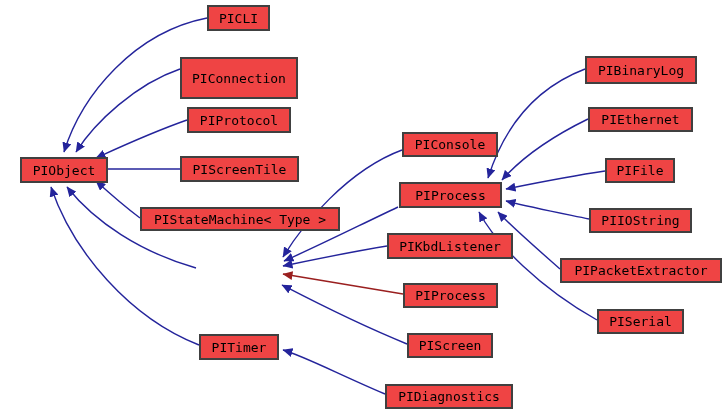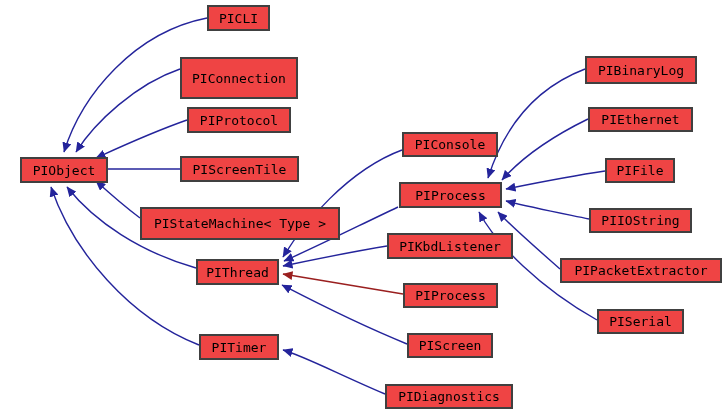--- a/index.html
+++ b/index.html
@@ -58,22 +58,21 @@
       <path d="M597,320 C540,288 496,244 479,212" marker-end="url(#ab)"></path>
       <path d="M385,394 C340,375 304,356 283,350" marker-end="url(#ab)"></path>
     </g>
   </svg>
 
   <div class="node" style="left:4px;top:157px;width:88px;height:26px;margin-left:16px;">PIObject</div>
   <div class="node" style="left:207px;top:5px;width:63px;height:26px;">PICLI</div>
   <div class="node" style="left:180px;top:57px;width:118px;height:42px;">PIConnection</div>
   <div class="node" style="left:187px;top:107px;width:104px;height:26px;">PIProtocol</div>
   <div class="node" style="left:180px;top:156px;width:119px;height:26px;">PIScreenTile</div>
-  <div class="node" style="left:140px;top:207px;width:200px;height:33px;">PIStateMachine&lt; Type &gt;</div>
-  <div class="node" style="left:196px;top:259px;width:83px;height:26px;">PIThread</div>
+  <div class="node" style="left:140px;top:207px;width:200px;height:24px;">PIStateMachine&lt; Type &gt;</div>
   <div class="node" style="left:199px;top:334px;width:80px;height:26px;">PITimer</div>
   <div class="node" style="left:402px;top:132px;width:96px;height:25px;">PIConsole</div>
   <div class="node" style="left:399px;top:182px;width:103px;height:26px;">PIProcess</div>
   <div class="node" style="left:387px;top:233px;width:126px;height:26px;">PIKbdListener</div>
   <div class="node" style="left:403px;top:283px;width:95px;height:25px;">PIProcess</div>
   <div class="node" style="left:407px;top:333px;width:86px;height:25px;">PIScreen</div>
   <div class="node" style="left:385px;top:384px;width:128px;height:25px;">PIDiagnostics</div>
   <div class="node" style="left:585px;top:56px;width:112px;height:28px;">PIBinaryLog</div>
   <div class="node" style="left:588px;top:107px;width:105px;height:25px;">PIEthernet</div>
   <div class="node" style="left:605px;top:158px;width:70px;height:25px;">PIFile</div>

